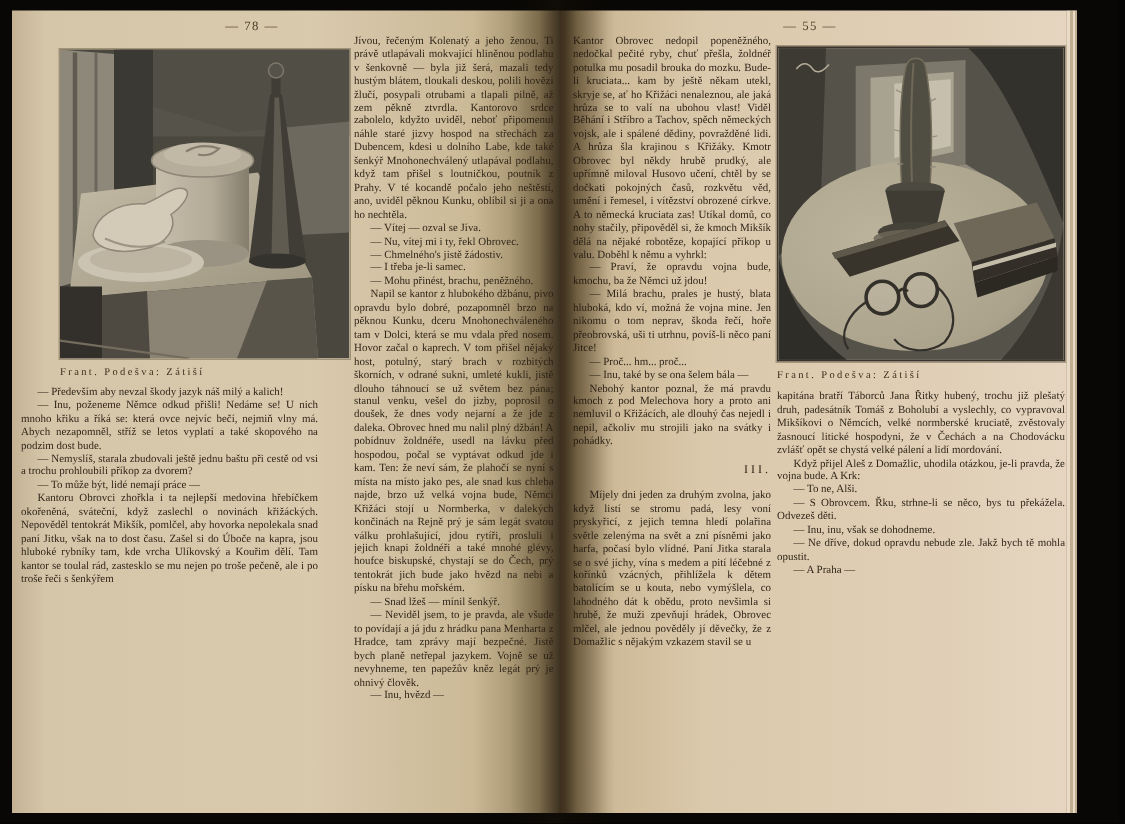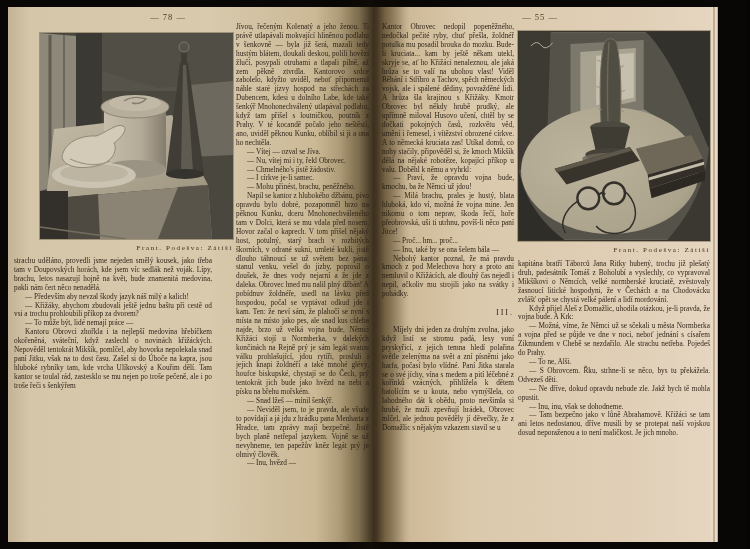--- a/index.html
+++ b/index.html
@@ -8,21 +8,21 @@
   .page{position:absolute;top:7px;height:535px;overflow:hidden;}
   .page.left{left:8px;width:366px;
     background:linear-gradient(90deg,#c3b294 0%,#d6c6a9 6%,#d9c9ad 55%,#cbb996 84%,#96845f 96%,#4f422e 100%);}
   .page.right{left:374px;width:344px;
     background:linear-gradient(90deg,#59482f 0%,#a08a61 3%,#cdb996 9%,#dbc9ac 28%,#e0cfb6 72%,#e6d6c1 100%);}
   .page.right:after{content:"";position:absolute;right:0;top:0;width:7px;height:100%;
     background:repeating-linear-gradient(90deg,#e9dcc8 0 2px,#b7a385 2px 4px);opacity:.8;}
   .pagenum{position:absolute;top:5px;font-size:8.5px;letter-spacing:1px;color:#4a3a26;text-align:center;width:200px;}
   .photo{position:absolute;box-shadow:0 0 0 1px rgba(60,48,30,.35);}
   .photo svg{display:block;}
-  .caption{position:absolute;text-align:right;font-size:7px;letter-spacing:1.6px;color:#3c2e1d;}
+  .caption{position:absolute;text-align:left;font-size:7px;letter-spacing:1.6px;color:#3c2e1d;}
   .col{position:absolute;text-align:justify;color:#31261а;color:#31261a;overflow:hidden;}
   .col .para{margin:0;text-indent:11px;font-size:7.3px;line-height:8.9px;}
   .col .para.noindent{text-indent:0;}
   .col .para.heading{text-align:right;text-indent:0;letter-spacing:2px;margin:10px 0 8px;font-size:8px;}
   .gutter{position:absolute;left:340px;top:0;width:70px;height:549px;pointer-events:none;
     background:linear-gradient(90deg,rgba(30,20,8,0) 0%,rgba(30,20,8,.35) 45%,rgba(20,12,4,.45) 52%,rgba(30,20,8,0) 100%);}
 </style>
 </head>
 <body>
 
@@ -76,32 +76,32 @@
           <ellipse cx="54" cy="142" rx="42" ry="13" fill="#ccc4b2"></ellipse>
           <ellipse cx="54" cy="140" rx="34" ry="9" fill="#bdb4a1"></ellipse>
           <path d="M22,124 C24,110 40,102 56,103 C66,100 76,90 83,93 C89,96 80,106 74,110 C78,118 72,130 56,133 C38,137 24,133 22,124 Z" fill="#d3cbb8" stroke="#8f8778" stroke-width="1"></path>
           <path d="M30,126 q22,10 40,2" stroke="#9d9484" stroke-width="1.3" fill="none"></path>
         </g>
       </svg>
     </div>
     <div class="caption" style="left:32px;top:237px;width:193px;">Frant. Podešva: Zátiší</div>
 
     <div class="col" style="left:6px;top:250px;width:198px;height:283px;">
-        <p class="para noindent">strachu uděláno, provedli jsme nejeden smělý kousek, jako třeba tam v Doupovských horách, kde jsem víc sedlák než voják. Lípy, brachu, letos nasazují hojně na květ, bude znamenitá medovina, pakli nám čert něco nenadělá.</p>
         <p class="para">— Především aby nevzal škody jazyk náš milý a kalich!</p>
-        <p class="para">— Křižáky, abychom zbudovali ještě jednu baštu při cestě od vsi a trochu prohloubili příkop za dvorem?</p>
+        <p class="para">— Inu, poženeme Němce odkud přišli! Nedáme se! U nich mnoho křiku a říká se: která ovce nejvíc bečí, nejmiň vlny má. Abych nezapomněl, stříž se letos vyplatí a také skopového na podzim dost bude.</p>
+        <p class="para">— Nemyslíš, starala zbudovali ještě jednu baštu při cestě od vsi a trochu prohloubili příkop za dvorem?</p>
         <p class="para">— To může být, lidé nemají práce —</p>
         <p class="para">Kantoru Obrovci zhořkla i ta nejlepší medovina hřebíčkem okořeněná, sváteční, když zaslechl o novinách křižáckých. Nepověděl tentokrát Mikšík, pomlčel, aby hovorka nepolekala snad paní Jitku, však na to dost času. Zašel si do Úboče na kapra, jsou hluboké rybníky tam, kde vrcha Ulíkovský a Kouřim dělí. Tam kantor se toulal rád, zastesklo se mu nejen po troše pečeně, ale i po troše řeči s šenkýřem</p>
       </div>
     <div class="col" style="left:228px;top:16px;width:133px;height:518px;">
         <p class="para noindent">Jívou, řečeným Kolenatý a jeho ženou. Ti právě utlapávali mokvající hliněnou podlahu v šenkovně — byla již šerá, mazali tedy hustým blátem, tloukali deskou, polili hovězí žlučí, posypali otrubami a tlapali pilně, až zem pěkně ztvrdla. Kantorovo srdce zabolelo, kdyžto uviděl, neboť připomenul náhle staré jizvy hospod na střechách za Dubencem, kdesi u dolního Labe, kde také šenkýř Mnohonechválený utlapával podlahu, když tam přišel s loutničkou, poutník z Prahy. V té kocandě počalo jeho neštěstí, ano, uviděl pěknou Kunku, oblíbil si ji a ona ho nechtěla.</p>
         <p class="para">— Vítej — ozval se Jíva.</p>
         <p class="para">— Nu, vítej mi i ty, řekl Obrovec.</p>
         <p class="para">— Chmelného's jistě žádostiv.</p>
-        <p class="para">— I církve je-li samec.</p>
+        <p class="para">— I třeba je-li samec.</p>
         <p class="para">— Mohu přinést, brachu, peněžného.</p>
         <p class="para">Napil se kantor z hlubokého džbánu, pivo opravdu bylo dobré, pozapomněl brzo na pěknou Kunku, dceru Mnohonechváleného tam v Dolci, která se mu vdala před nosem. Hovor začal o kaprech. V tom přišel nějaký host, potulný, starý brach v rozbitých škorních, v odrané sukni, umleté kukli, jistě dlouho táhnoucí se už světem bez pána; stanul venku, vešel do jizby, poprosil o doušek, že dnes vody nejarní a že jde z daleka. Obrovec hned mu nalil plný džbán! A pobídnuv žoldnéře, usedl na lávku před hospodou, počal se vyptávat odkud jde i kam. Ten: že neví sám, že plahočí se nyní s místa na místo jako pes, ale snad kus chleba najde, brzo už velká vojna bude, Němci Křižáci stojí u Normberka, v dalekých končinách na Rejně prý je sám legát svatou válku prohlašující, jdou rytíři, prosluli i jejich knapi žoldnéři a také mnohé glévy, houfce biskupské, chystají se do Čech, prý tentokrát jich bude jako hvězd na nebi a písku na břehu mořském.</p>
         <p class="para">— Snad lžeš — mínil šenkýř.</p>
         <p class="para">— Neviděl jsem, to je pravda, ale všude to povídají a já jdu z hrádku pana Menharta z Hradce, tam zprávy mají bezpečné. Jistě bych planě netřepal jazykem. Vojně se už nevyhneme, ten papežův kněz legát prý je ohnivý člověk.</p>
         <p class="para">— Inu, hvězd —</p>
       </div>
   </div>
 
   <div class="page right">
     <div class="pagenum" style="left:66px;">— 55 —</div>
@@ -172,23 +172,22 @@
           <path d="M106,160 C118,170 122,186 112,198 C100,207 84,204 78,196" fill="none" stroke-width="1.5"></path>
         </g>
         <path d="M12,14 q6,-7 11,0 q4,5 11,-3" stroke="#b5ad9a" fill="none" stroke-width="1"></path>
       </svg>
     </div>
     <div class="caption" style="left:144px;top:239px;width:192px;">Frant. Podešva: Zátiší</div>
 
     <div class="col" style="left:144px;top:253px;width:192px;height:281px;">
         <p class="para noindent">kapitána bratří Táborců Jana Řitky hubený, trochu již plešatý druh, padesátník Tomáš z Boholubí a vyslechly, co vypravoval Mikšíkovi o Němcích, velké normberské kruciatě, zvěstovaly žasnoucí litické hospodyni, že v Čechách a na Chodovácku zvlášť opět se chystá velké pálení a lidí mordování.</p>
         <p class="para">Když přijel Aleš z Domažlic, uhodila otázkou, je-li pravda, že vojna bude. A Krk:</p>
-        <p class="para">— Možná, víme, že Němci už se sčekali u města Normberka a vojna před se půjde ve dne v noci, neboť jednání s císařem Zikmundem v Chebě se nezdařilo. Ale strachu netřeba. Pojedeš do Prahy.</p>
         <p class="para">— To ne, Alši.</p>
         <p class="para">— S Obrovcem. Řku, strhne-li se něco, bys tu překážela. Odvezeš děti.</p>
+        <p class="para">— Inu, inu, však se dohodneme.</p>
         <p class="para">— Ne dříve, dokud opravdu nebude zle. Jakž bych tě mohla opustit.</p>
-        <p class="para">— Inu, inu, však se dohodneme.</p>
-        <p class="para">— Tam bezpečno jako v lůně Abrahamově. Křižáci se tam ani letos nedostanou, dříve musili by se protepat naší vojskou dosud neporaženou a to není maličkost. Je jich mnoho.</p>
+        <p class="para">— A Praha —</p>
       </div>
   </div>
 
   <div class="gutter"></div>
 </div>
 
 </body></html>

